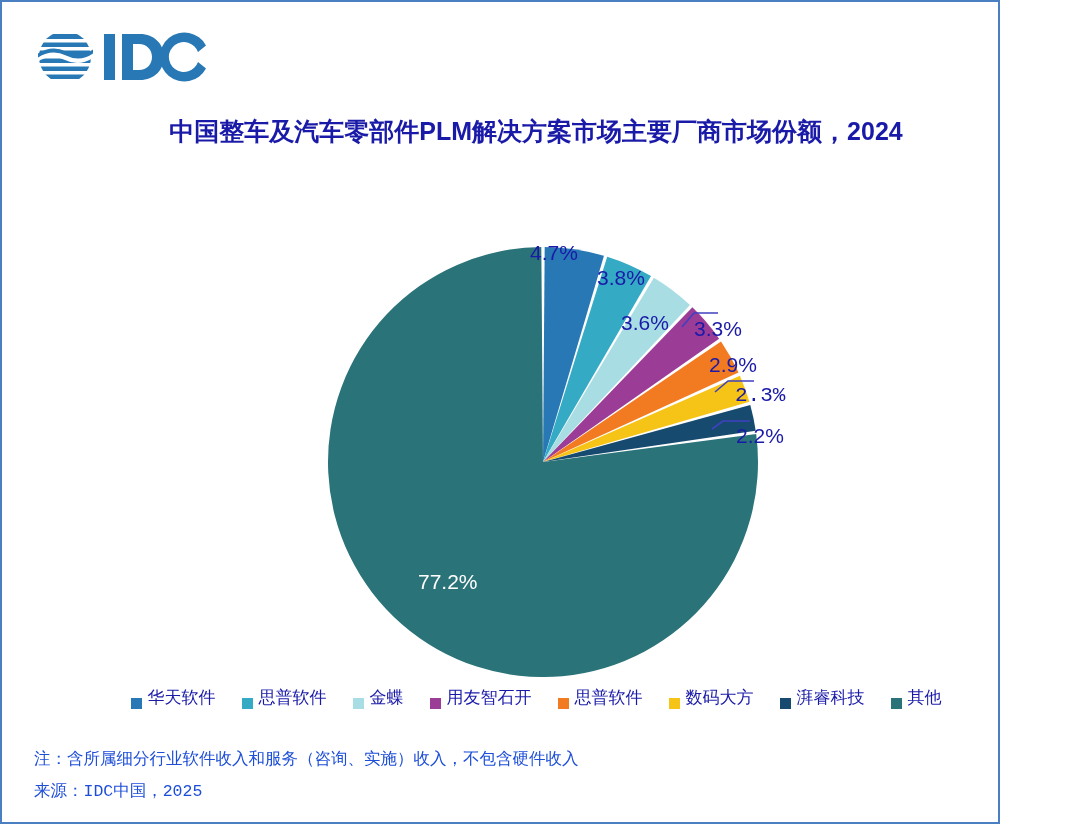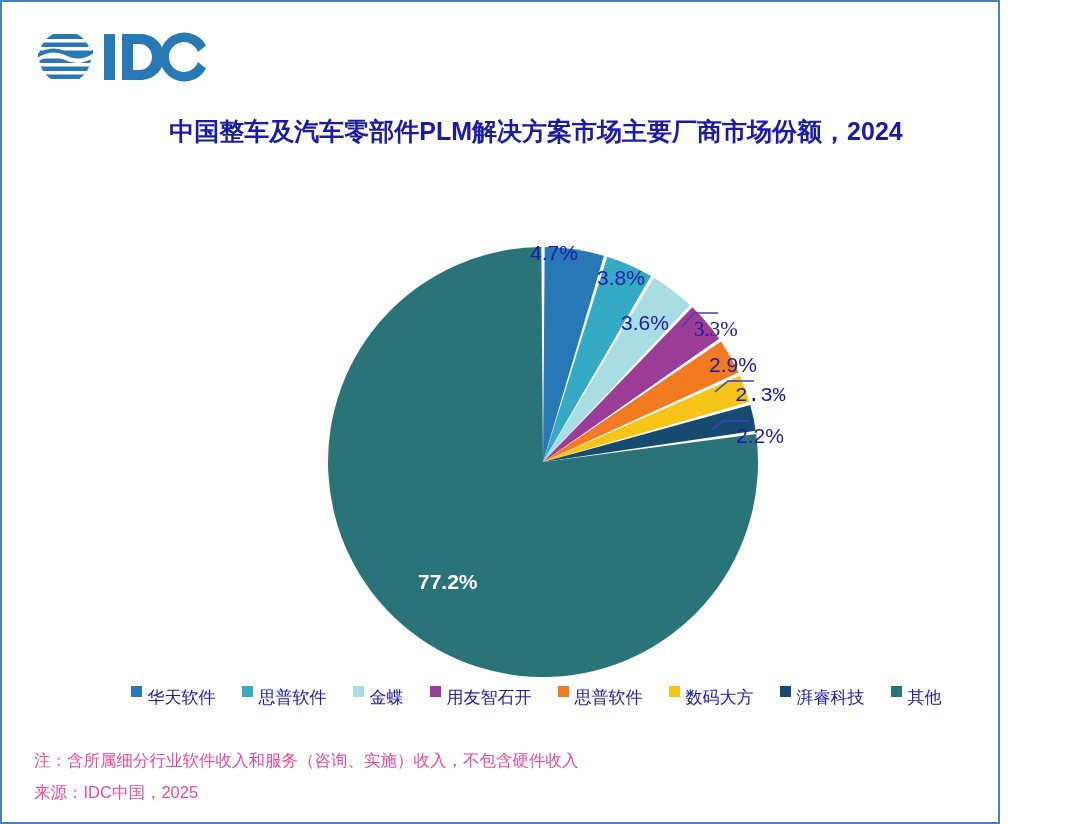--- a/index.html
+++ b/index.html
@@ -54,38 +54,37 @@
     top: 0;
   }
   .pct-label {
     position: absolute;
     font-size: 21px;
     color: #1a1aa8;
     white-space: nowrap;
   }
   .pct-label.inside {
     color: #ffffff;
-    font-weight: bold;
   }
   
   #legend {
     position: absolute;
     left: 0;
     top: 684px;
     width: 1068px;
     display: flex;
     flex-direction: row;
     justify-content: center;
     align-items: center;
     gap: 26px;
   }
   .legend-item {
     display: flex;
     flex-direction: row;
-    align-items: flex-start;
+    align-items: flex-end;
     gap: 6px;
   }
   .legend-swatch {
     width: 11px;
     height: 11px;
     flex: 0 0 auto;
     display: block;
   }
   .legend-label {
     font-size: 17px;
@@ -94,23 +93,24 @@
   }
   
   #footnotes {
     position: absolute;
     left: 32px;
     top: 742px;
     width: 990px;
   }
   .footnote {
     font-size: 16.5px;
-    color: #ec4899;
+    color: #1d4ed8;
     line-height: 1.95;
     white-space: nowrap;
+    font-family: Liberation Mono, monospace;
   }
 </style>
 </head>
 <body>
 
 <div id="page">
 
   <div id="logo">
     <svg width="180" height="62" viewBox="0 0 180 62">
       <g fill="#2878b5">
@@ -153,21 +153,21 @@
       <g id="pie-leaders" stroke="#4040c0" stroke-width="1.6" fill="none">
           <path d="M 680 110 L 692 96 L 716 96"></path>
           <path d="M 713 175 L 726 164 L 752 164"></path>
           <path d="M 710 212 L 721 204 L 748 204"></path>
         </g>
     </svg>
     <div id="pie-labels">
         <div class="pct-label" style="left: 528px; top: 24px;">4.7%</div>
         <div class="pct-label" style="left: 595px; top: 49px;">3.8%</div>
         <div class="pct-label" style="left: 619px; top: 94px;">3.6%</div>
-        <div class="pct-label" style="left: 692px; top: 100px; font-family: Liberation Serif, serif;">3.3%</div>
+        <div class="pct-label" style="left: 692px; top: 100px;">3.3%</div>
         <div class="pct-label" style="left: 707px; top: 136px;">2.9%</div>
         <div class="pct-label" style="left: 733px; top: 167px; font-family: Liberation Mono, monospace;">2.3%</div>
         <div class="pct-label" style="left: 734px; top: 207px; text-align: center;">2.2%</div>
         <div class="pct-label inside" style="left: 416px; top: 353px;">77.2%</div>
       </div>
   </div>
 
   <div id="legend">
       <div class="legend-item">
         <span class="legend-swatch" style="background: rgb(40, 120, 181);"></span>

